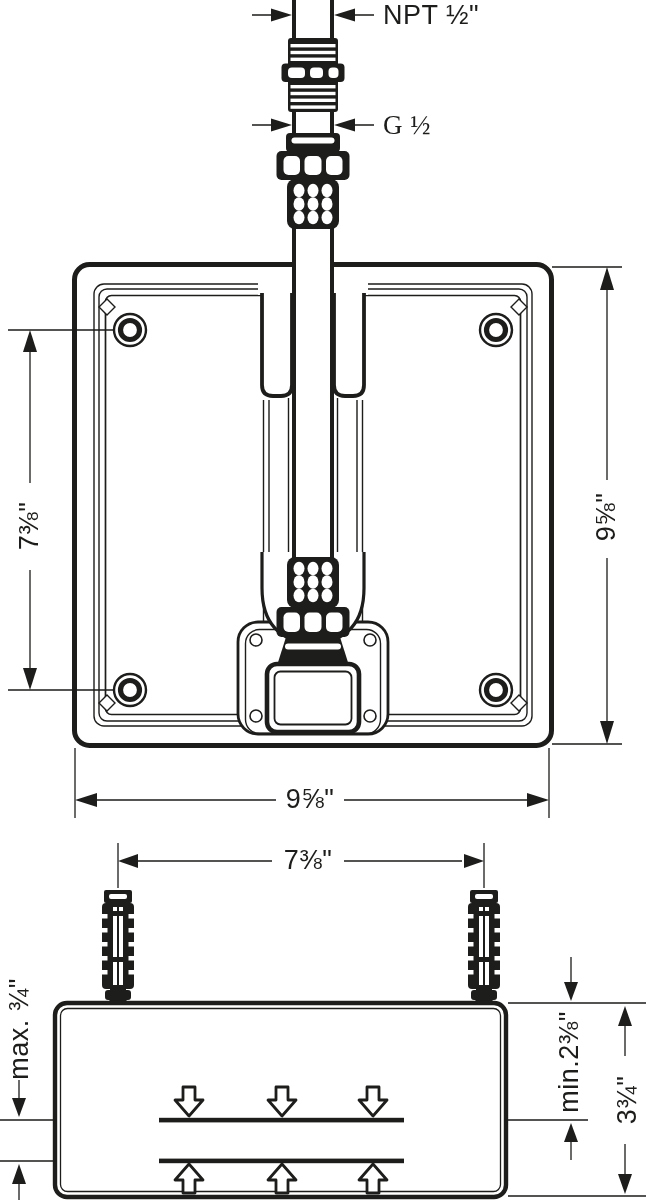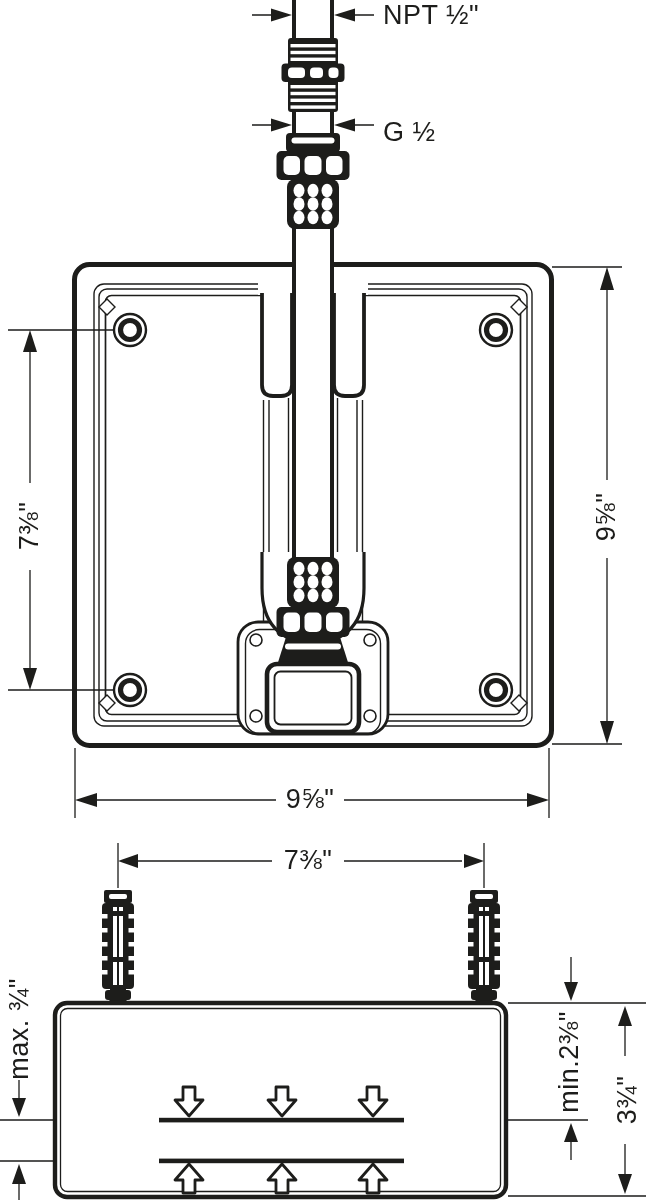--- a/index.html
+++ b/index.html
@@ -253,21 +253,21 @@
   </g>
   <g stroke="#1d1d1b" stroke-width="1.3">
     <path d="M19,1080 V1098 M19,1184 V1200"></path>
     <polygon points="19,1117 12,1098 26,1098" fill="#1d1d1b" stroke="none"></polygon>
     <polygon points="19,1164 12,1184 26,1184" fill="#1d1d1b" stroke="none"></polygon>
   </g>
 </svg>
 
 <div class="dim-label anchored-left" style="left:383px;top:15px;">NPT ½"</div>
 
-<div class="dim-label anchored-left" style="left:383px;top:132px;">G ½</div>
+<div class="dim-label anchored-left" style="left:383px;top:125px;font-family:Liberation Serif, serif;">G ½</div>
 
 <div class="dim-label rot" style="left:29px;top:526px;">7⅜"</div>
 
 <div class="dim-label rot" style="left:606px;top:517px;">9⅝"</div>
 
 <div class="dim-label" style="left:310px;top:799px;">9⅝"</div>
 
 <div class="dim-label" style="left:308px;top:860px;">7⅜"</div>
 
 <div class="dim-label rot" style="left:19px;top:1029px;">max. ¾"</div>

